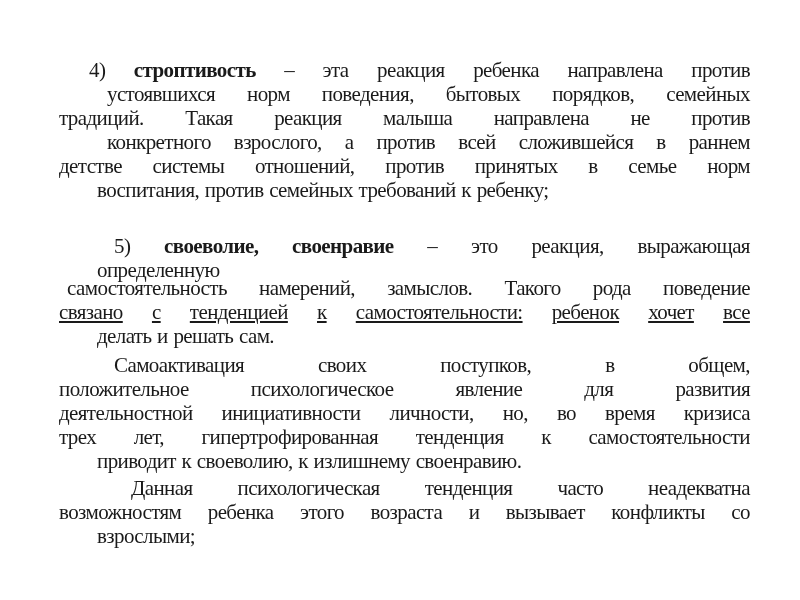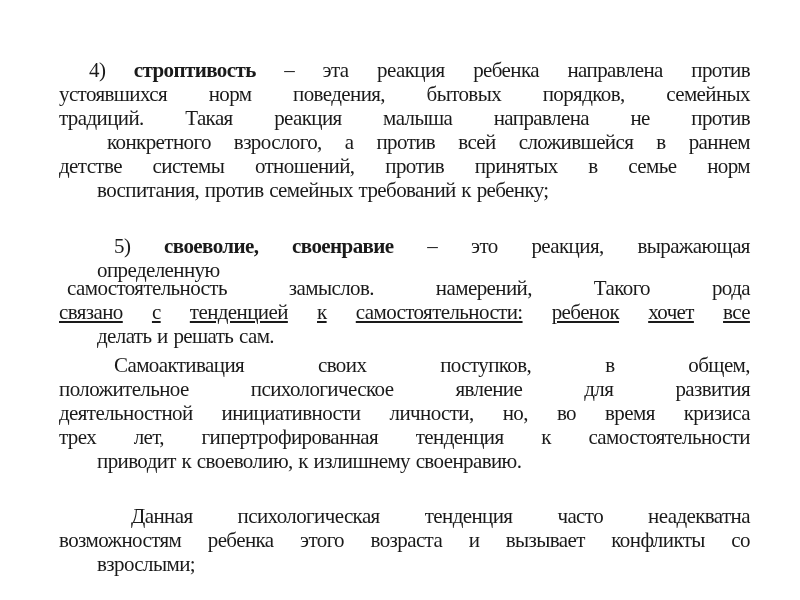--- a/index.html
+++ b/index.html
@@ -29,21 +29,21 @@
       <div class="j" style="padding-left: 30px;">
         <span>4)</span>
         <b>строптивость</b>
         <span>–</span>
         <span>эта</span>
         <span>реакция</span>
         <span>ребенка</span>
         <span>направлена</span>
         <span>против</span>
       </div>
-      <div class="j" style="padding-left: 0px;">
+      <div class="j" style="padding-left: 0px; margin-left: 48px;">
         <span>устоявшихся</span>
         <span>норм</span>
         <span>поведения,</span>
         <span>бытовых</span>
         <span>порядков,</span>
         <span>семейных</span>
       </div>
       <div class="j" style="padding-left: 0px;">
         <span>традиций.</span>
         <span>Такая</span>
@@ -83,24 +83,25 @@
         <span>–</span>
         <span>это</span>
         <span>реакция,</span>
         <span>выражающая</span>
       </div>
       <div class="l" style="padding-left: 0px;"><span>определенную</span></div>
     </div>
   <div class="para" style="top: 276px;">
       <div class="j" style="padding-left: 8px;">
         <span>самостоятельность</span>
+        <span>намерений,</span>
         <span>замыслов.</span>
-        <span>намерений,</span>
         <span>Такого</span>
         <span>рода</span>
+        <span>поведение</span>
       </div>
       <div class="j" style="padding-left: 0px; text-decoration: underline;">
         <span>связано</span>
         <span>с</span>
         <span>тенденцией</span>
         <span>к</span>
         <span>самостоятельности:</span>
         <span>ребенок</span>
         <span>хочет</span>
         <span>все</span>
@@ -134,21 +135,21 @@
       <div class="j" style="padding-left: 0px;">
         <span>трех</span>
         <span>лет,</span>
         <span>гипертрофированная</span>
         <span>тенденция</span>
         <span>к</span>
         <span>самостоятельности</span>
       </div>
       <div class="l" style="padding-left: 0px;"><span>приводит </span><span>к </span><span>своеволию, </span><span>к </span><span>излишнему </span><span>своенравию.</span></div>
     </div>
-  <div class="para" style="top: 504px;">
+  <div class="para" style="top: 476px;">
       <div class="j" style="padding-left: 72px;">
         <span>Данная</span>
         <span>психологическая</span>
         <span>тенденция</span>
         <span>часто</span>
         <span>неадекватна</span>
       </div>
       <div class="j" style="padding-left: 0px; align-items: center;">
         <span>возможностям</span>
         <span>ребенка</span>

